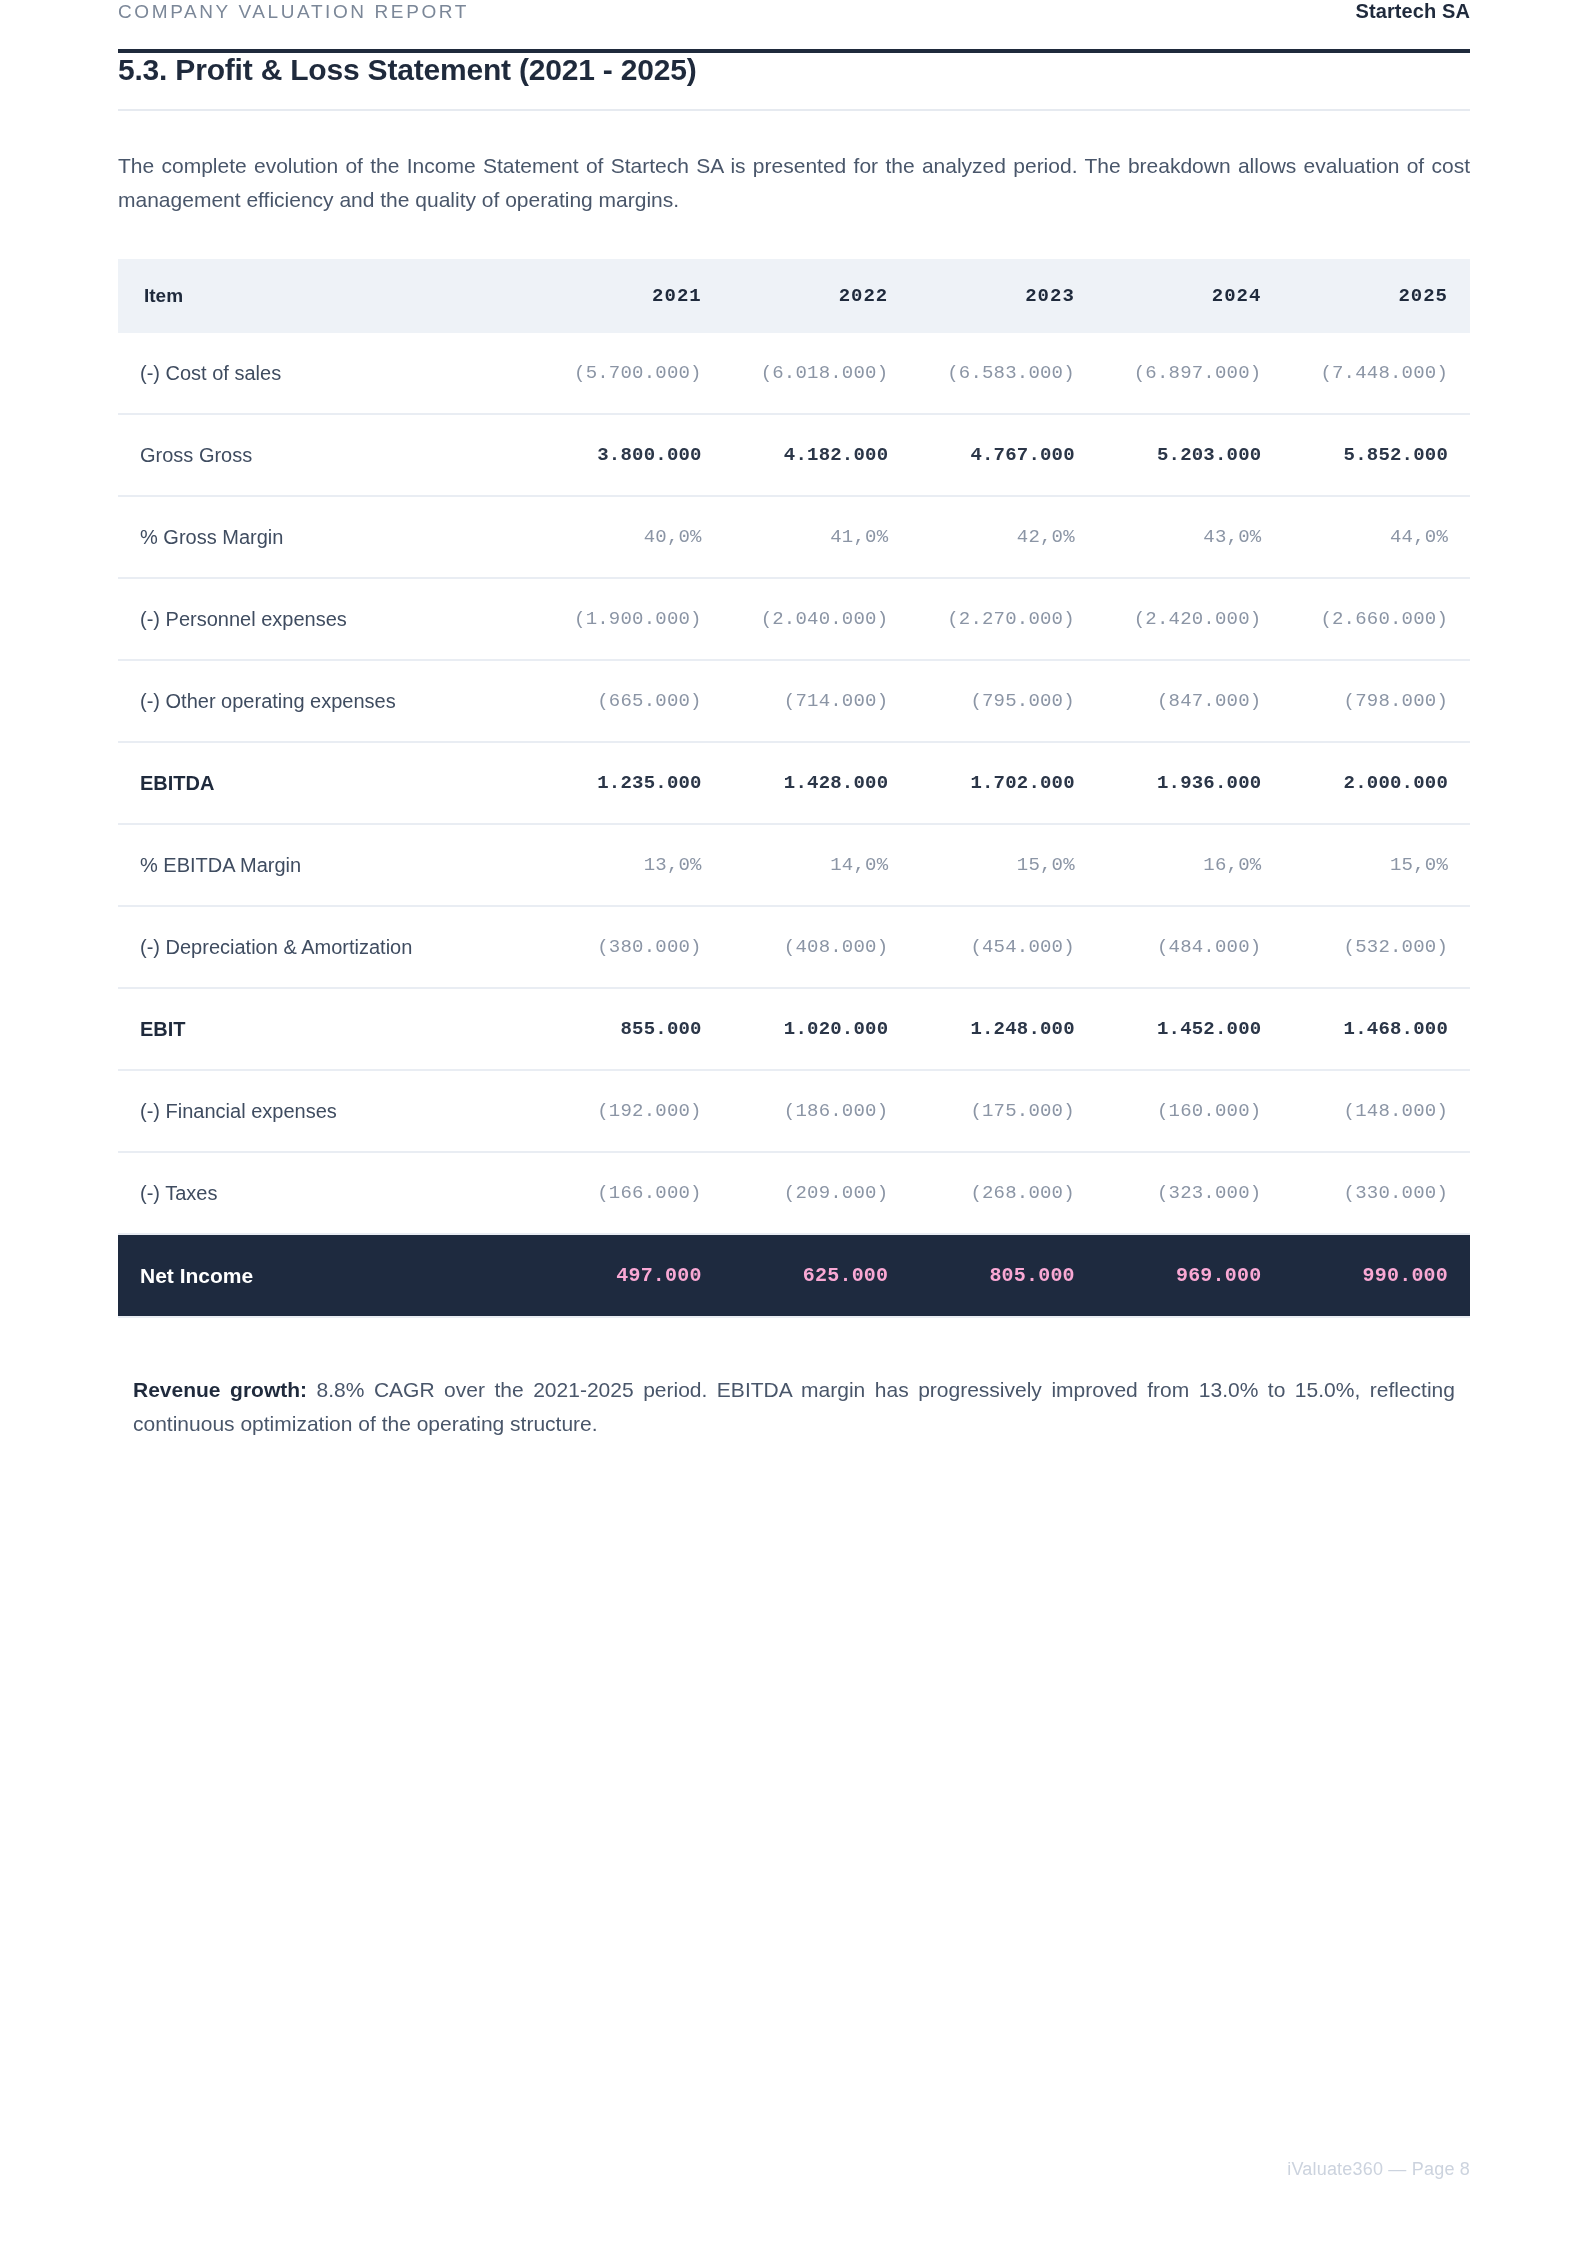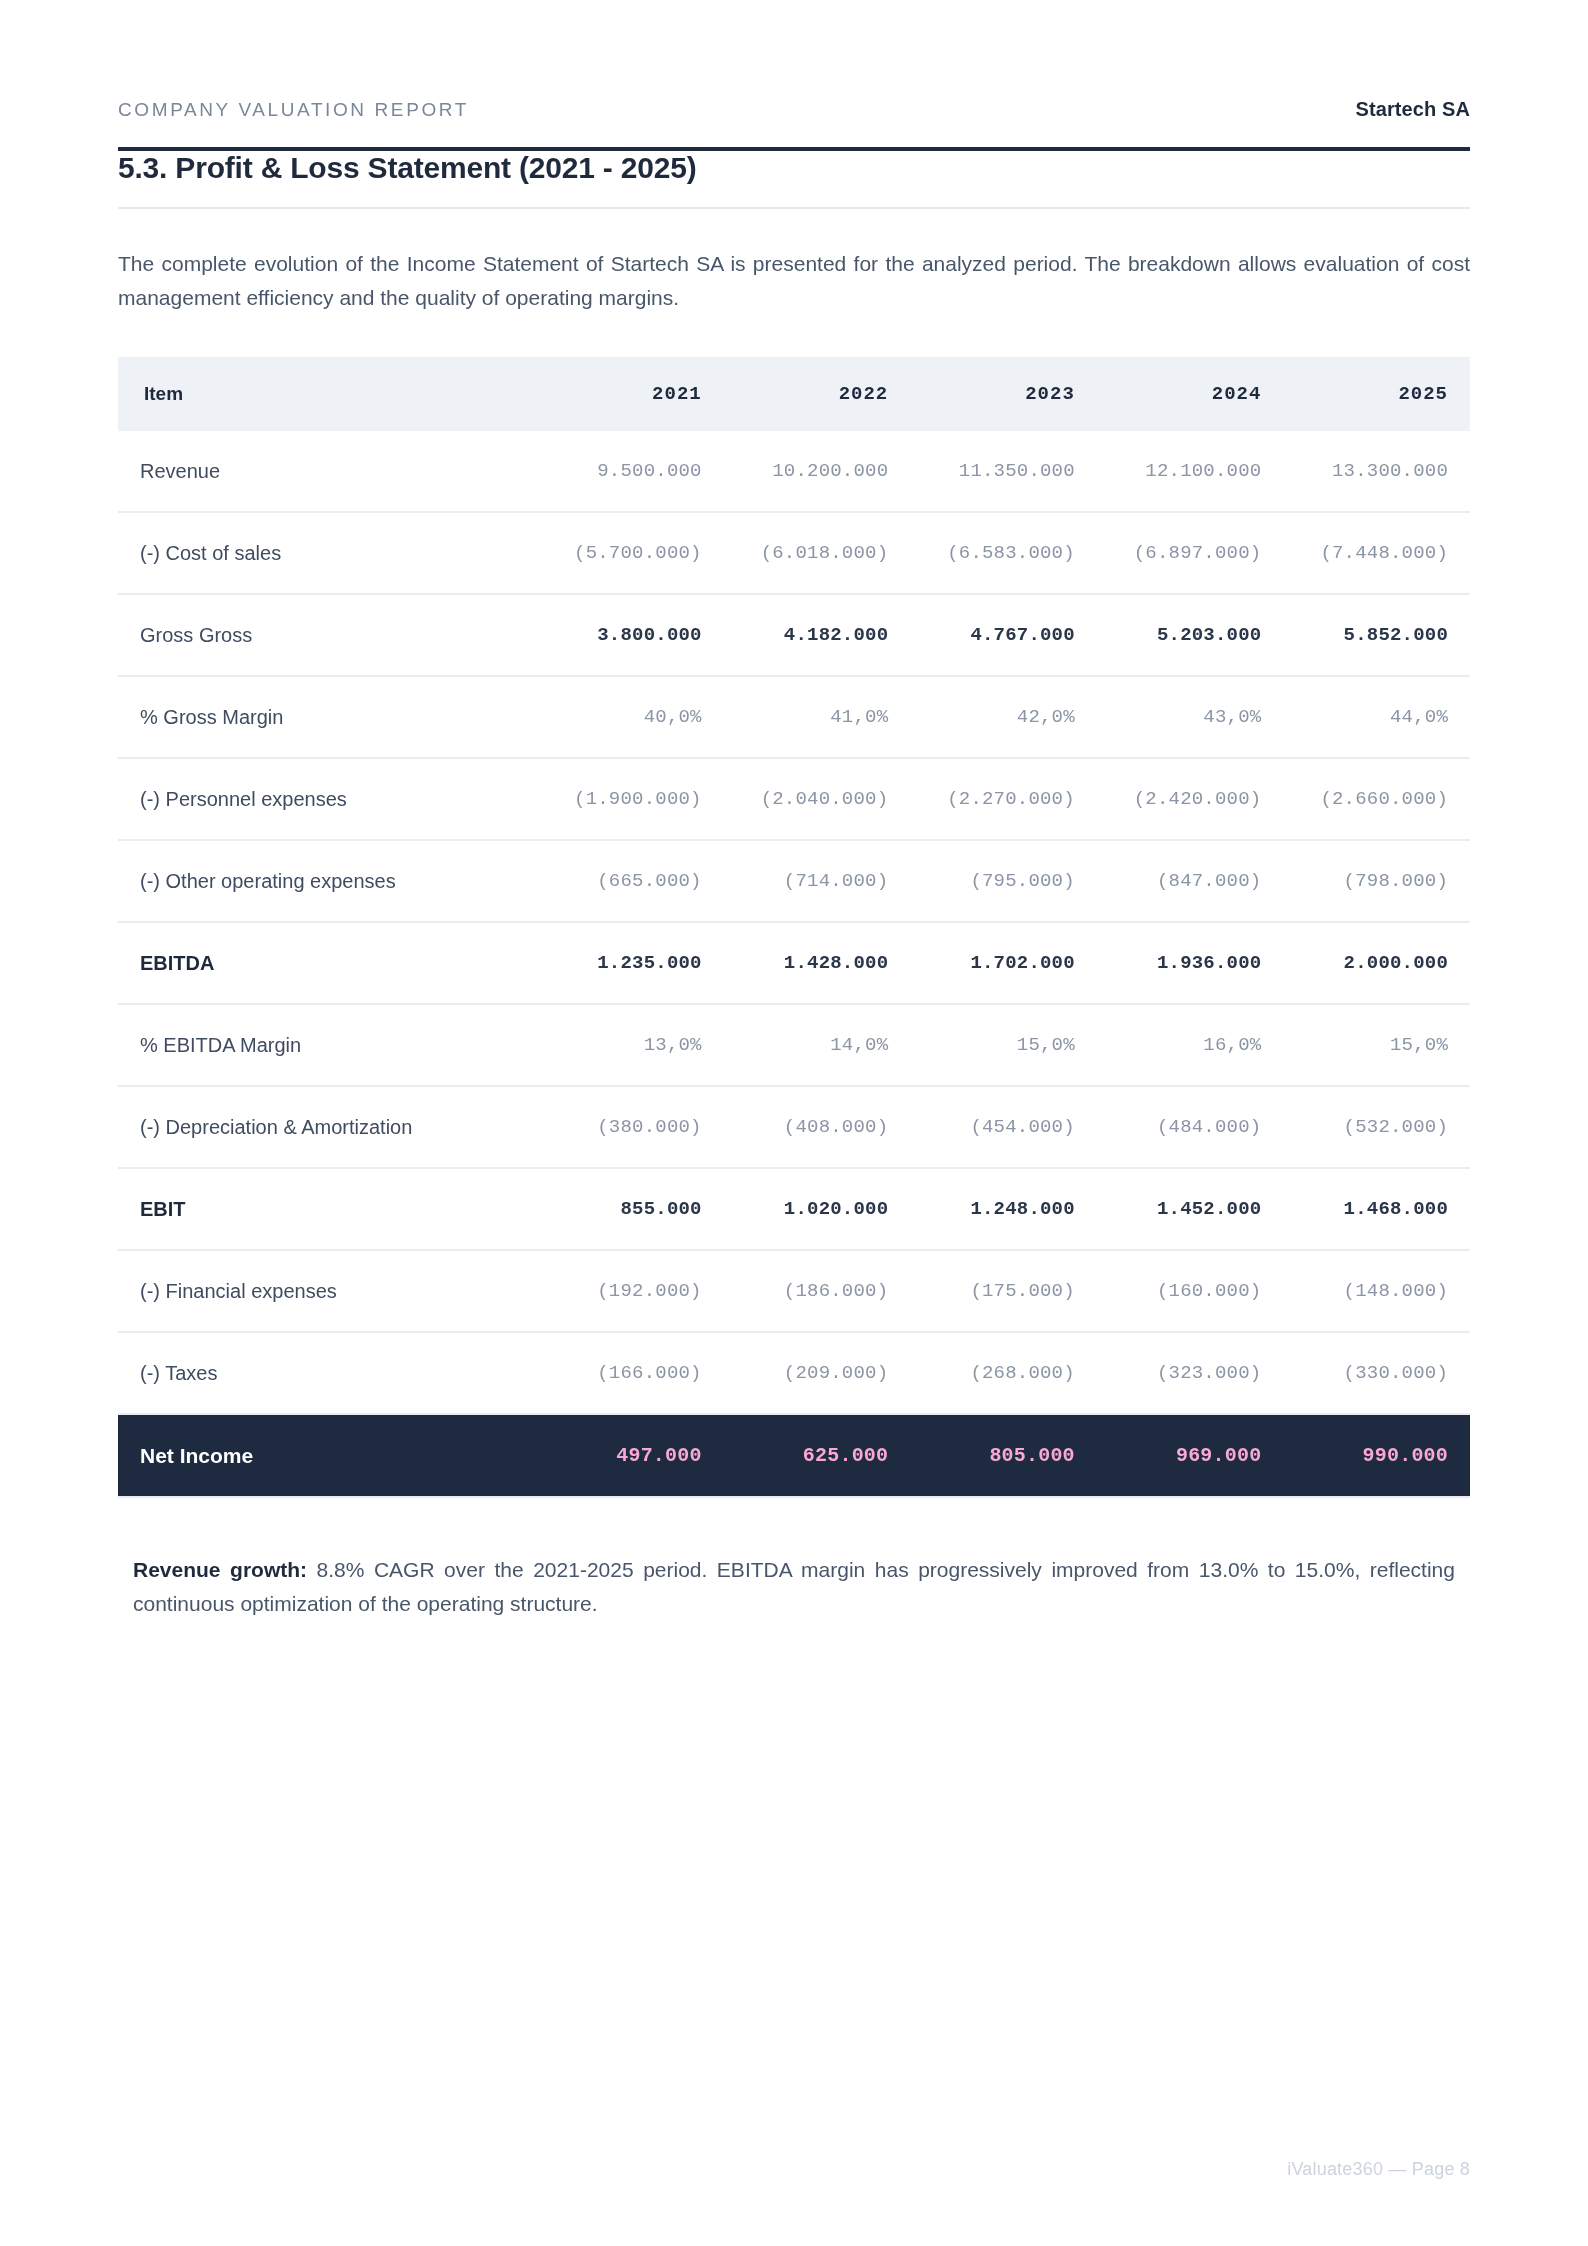--- a/index.html
+++ b/index.html
@@ -21,21 +21,20 @@
     box-sizing: border-box;
     padding: 0 118px;
     background: #ffffff;
   }
 
   
   .running-header {
     display: flex;
     align-items: baseline;
     justify-content: space-between;
-    padding-top: 98px;
     padding-bottom: 26px;
     border-bottom: 4px solid #1f2a3c;
   }
   .running-header-left {
     font-size: 19px;
     letter-spacing: 2.6px;
     color: #7b8798;
     text-transform: uppercase;
     font-weight: 400;
   }
@@ -199,28 +198,20 @@
           <th class="th-item">Item</th>
           <th class="th-year">2021</th>
           <th class="th-year">2022</th>
           <th class="th-year">2023</th>
           <th class="th-year">2024</th>
           <th class="th-year">2025</th>
         </tr>
       </thead>
       <tbody id="pl-table-body">
           <tr>
-            <td class="cell-label">Revenue</td>
-            <td class="cell-value">9.500.000</td>
-            <td class="cell-value">10.200.000</td>
-            <td class="cell-value">11.350.000</td>
-            <td class="cell-value">12.100.000</td>
-            <td class="cell-value">13.300.000</td>
-          </tr>
-          <tr>
             <td class="cell-label">(-) Cost of sales</td>
             <td class="cell-value">(5.700.000)</td>
             <td class="cell-value">(6.018.000)</td>
             <td class="cell-value">(6.583.000)</td>
             <td class="cell-value">(6.897.000)</td>
             <td class="cell-value">(7.448.000)</td>
           </tr>
           <tr class="row-strong">
             <td class="cell-label">Gross Gross</td>
             <td class="cell-value">3.800.000</td>

